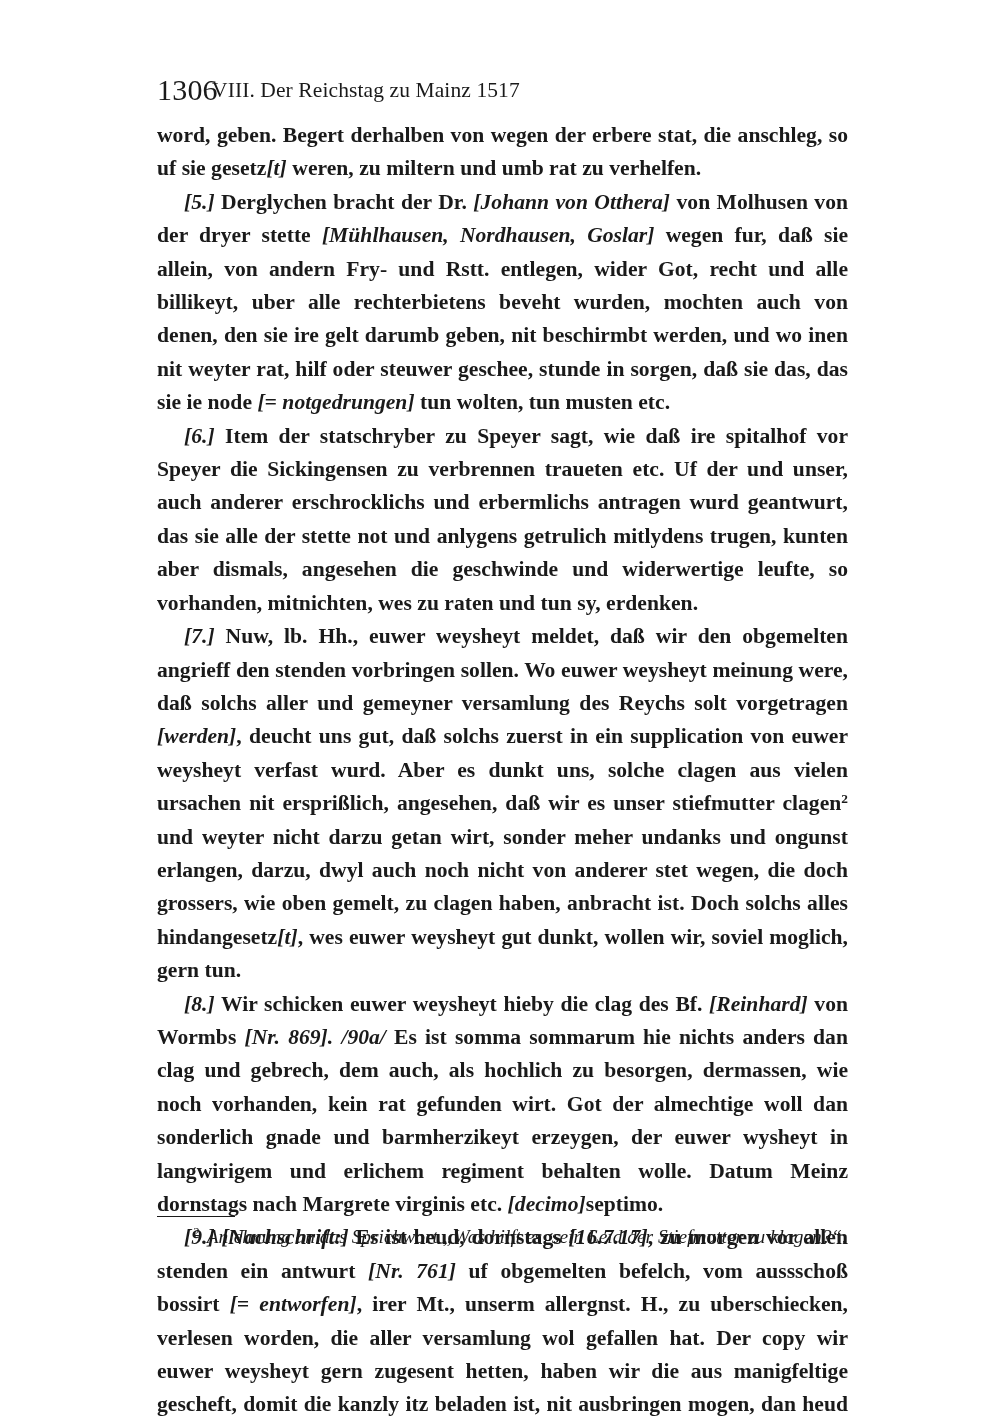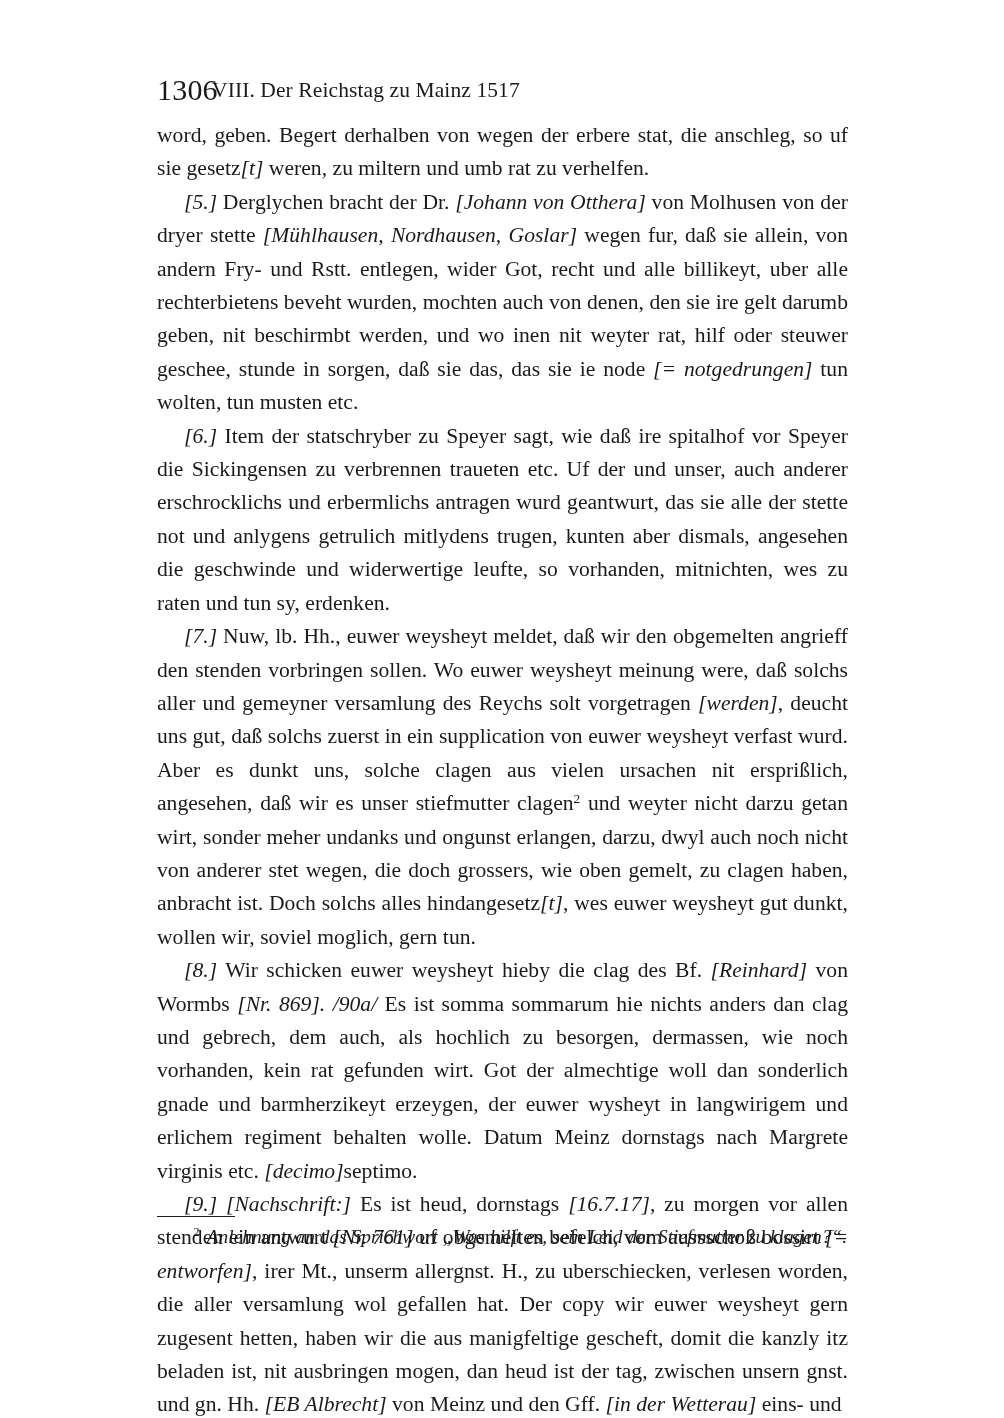--- a/index.html
+++ b/index.html
@@ -59,20 +59,21 @@
     width: 691px;
   }
   .para {
     margin: 0;
     font-size: 21.6px;
     line-height: 33.4px;
     text-align: justify;
     text-justify: inter-word;
     hyphens: none;
     letter-spacing: 0.02px;
+    font-weight: bold;
   }
   .para.indent {
     text-indent: 27px;
   }
   .para i, .para em { font-style: italic; }
   sup.fnref {
     font-size: 0.62em;
     vertical-align: 0.52em;
     line-height: 0;
   }

